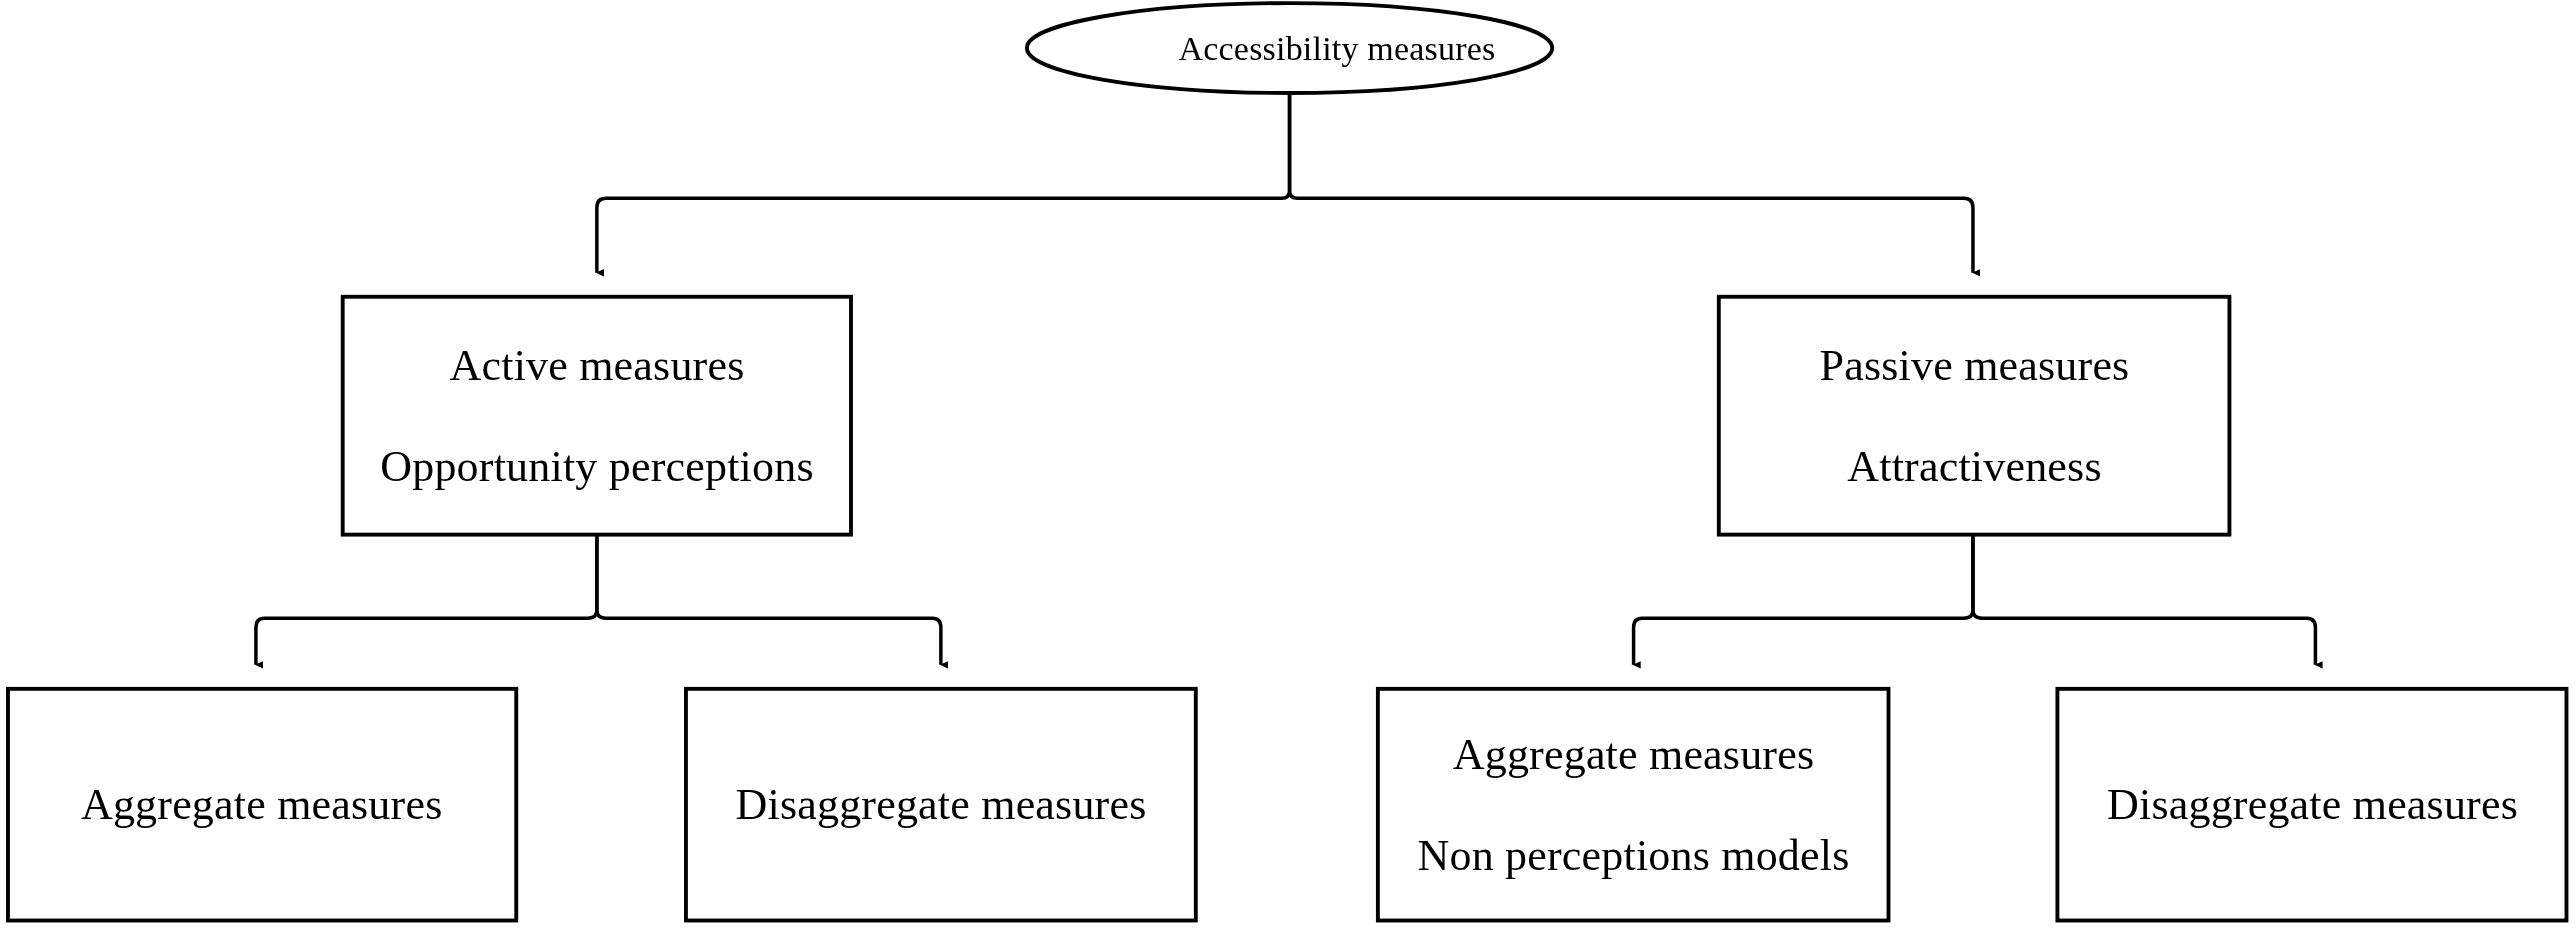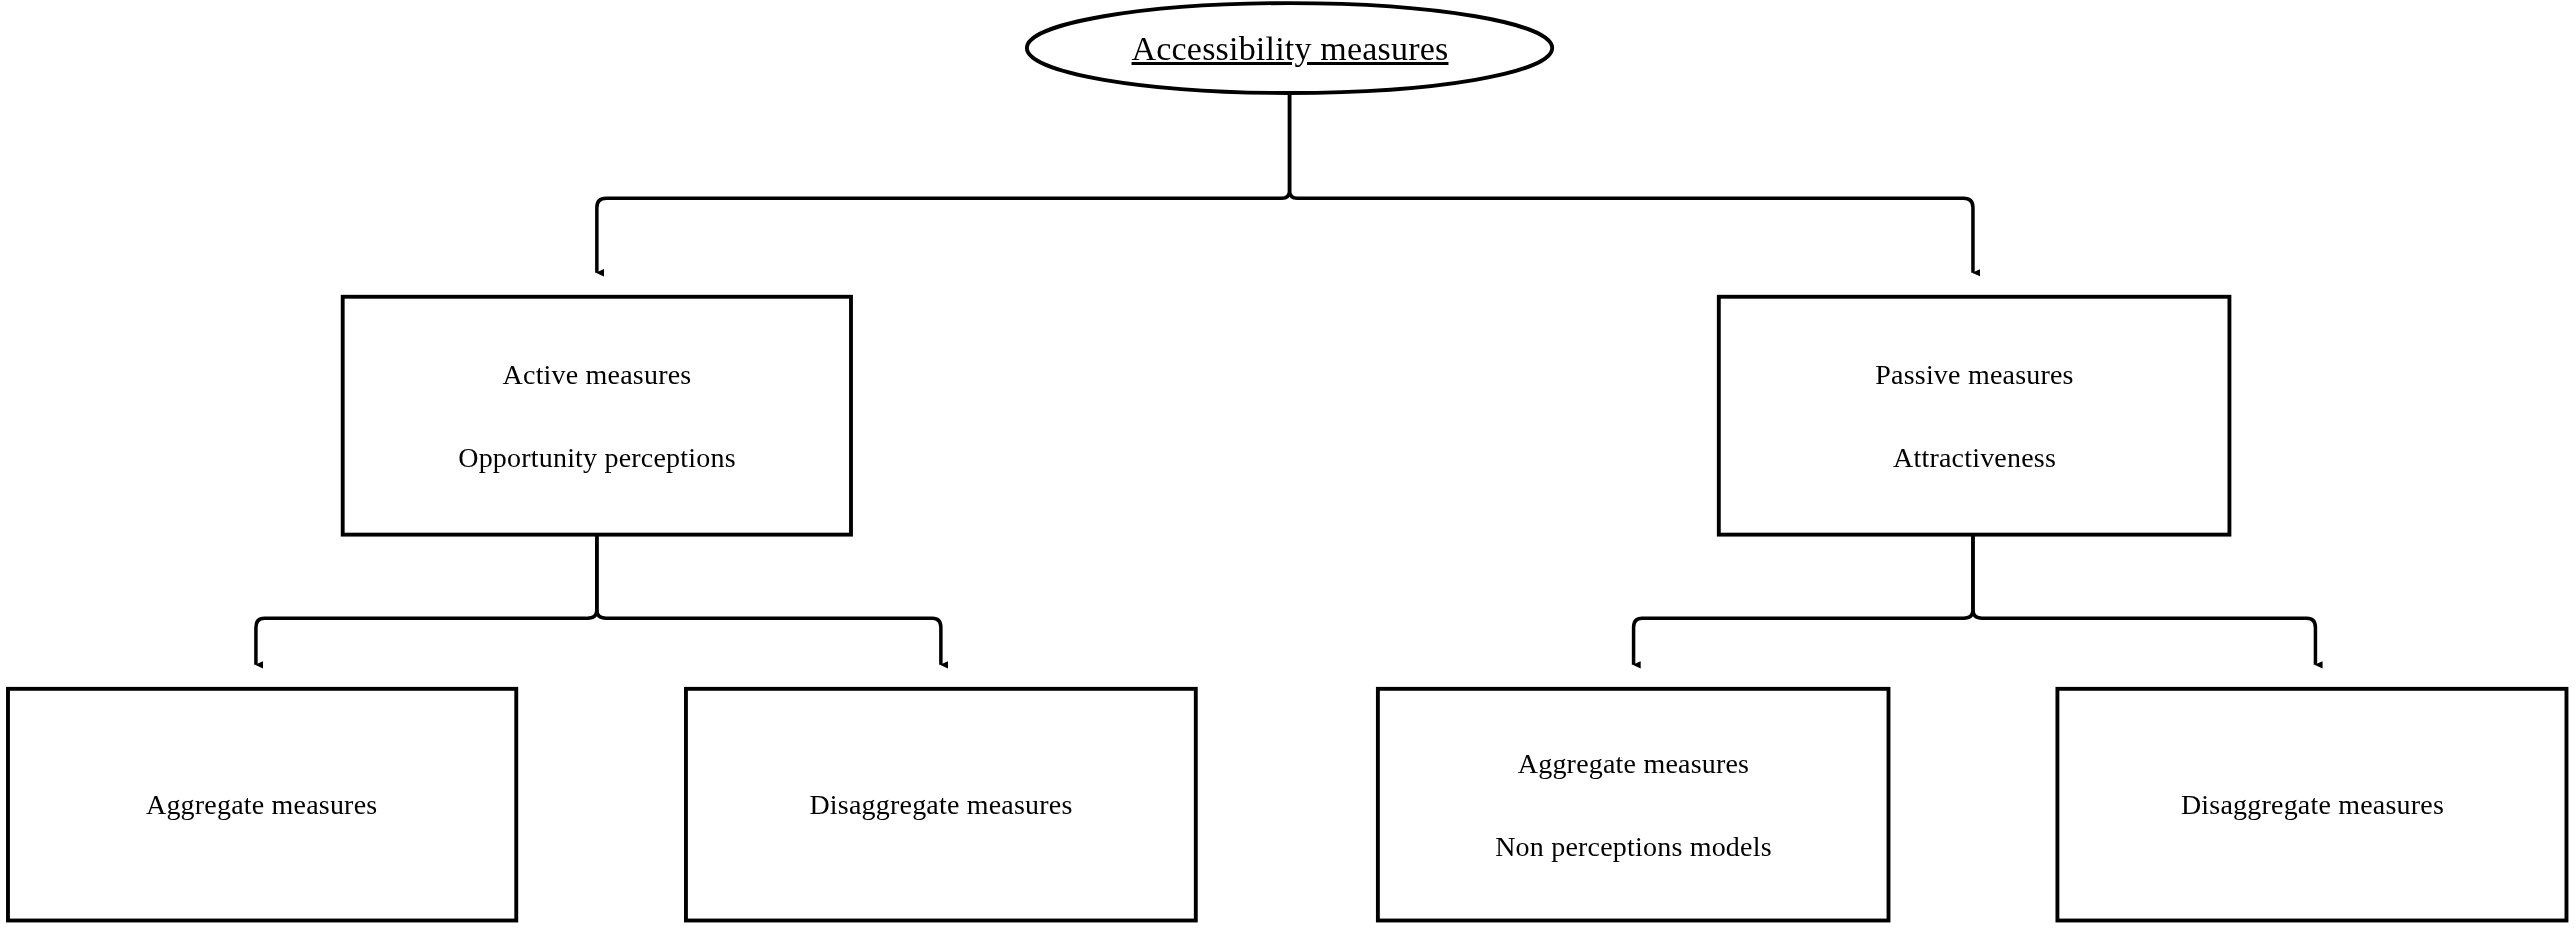--- a/index.html
+++ b/index.html
@@ -25,21 +25,21 @@
   }
   .node-label {
     position: absolute;
     display: flex;
     flex-direction: column;
     align-items: center;
     justify-content: center;
     text-align: center;
     color: #000000;
     font-family: "Liberation Serif", "DejaVu Serif", serif;
-    font-size: 28px;
+    font-size: 44px;
     line-height: 1.12;
     letter-spacing: 0.2px;
     white-space: nowrap;
     pointer-events: none;
   }
   .node-label .line2 {
     margin-top: 52px;
   }
   .root-label {
     font-size: 34px;
@@ -77,21 +77,21 @@
 
     <rect x="10" y="889" width="656" height="299" fill="#ffffff" stroke="#000000" stroke-width="5"></rect>
 
     <rect x="885" y="889" width="658" height="299" fill="#ffffff" stroke="#000000" stroke-width="5"></rect>
 
     <rect x="1778" y="889" width="659" height="299" fill="#ffffff" stroke="#000000" stroke-width="5"></rect>
 
     <rect x="2655" y="889" width="657" height="299" fill="#ffffff" stroke="#000000" stroke-width="5"></rect>
   </svg>
 
-  <div class="node-label root-label" style="left:1027px; top:3.1px; width:526px; height:91px;text-decoration:underline;">
+  <div class="node-label root-label" style="left:1074px; top:3.1px; width:526px; height:91px;">
     <span class="line1">Accessibility measures</span>
   </div>
 
   <div class="node-label" style="left:343px; top:297px; width:508px; height:238px;">
     <span class="line1">Active measures</span>
     <span class="line2">Opportunity perceptions</span>
   </div>
 
   <div class="node-label" style="left:1719px; top:297px; width:511px; height:238px;">
     <span class="line1">Passive measures</span>

